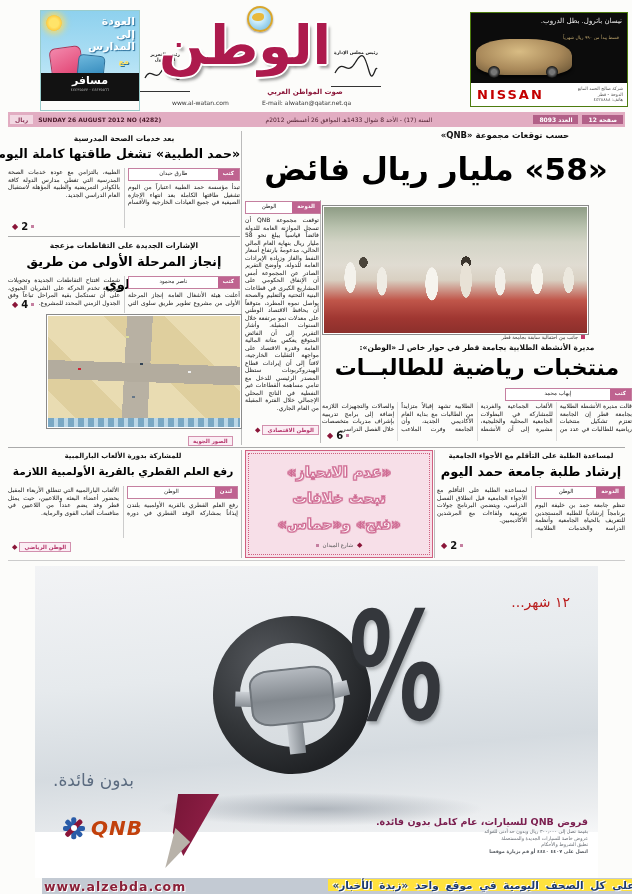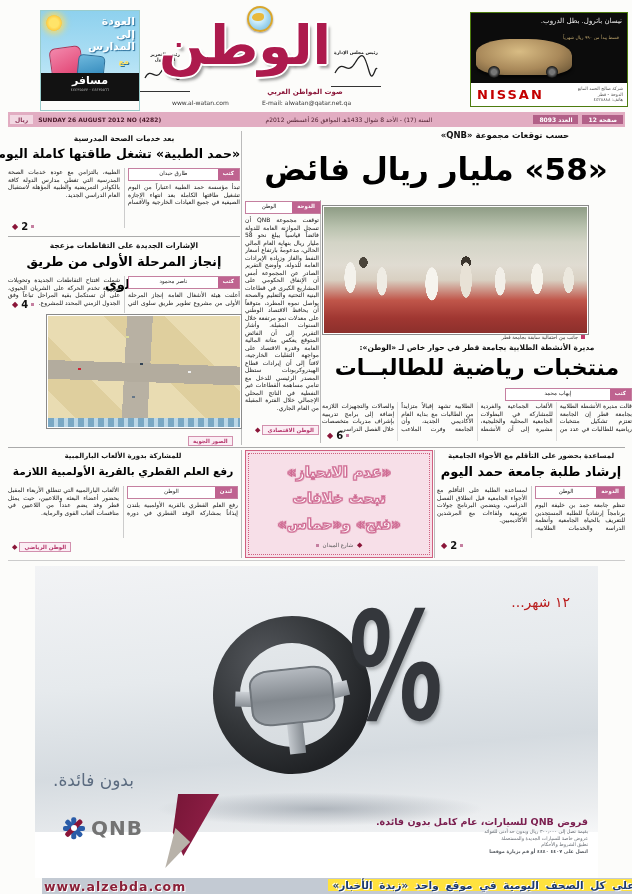--- a/index.html
+++ b/index.html
@@ -171,21 +171,21 @@
   #ribbon-m{position:absolute;left:118px;top:228px;width:66px;height:62px;
      background:linear-gradient(110deg,#6e1331,#96204a);clip-path:polygon(38% 0,100% 0,46% 100%,30% 62%);}
   #ribbon-t{position:absolute;left:122px;top:262px;width:46px;height:40px;background:#b8b2a9;
      clip-path:polygon(40% 0,72% 35%,18% 100%);}
   #qnb-logo{position:absolute;left:28px;top:250px;display:flex;align-items:center;gap:6px;}
   #qnb-star{position:relative;width:22px;height:22px;}
   #qnb-star i{position:absolute;left:0;top:9px;width:22px;height:4.5px;border-radius:2px;background:#2a5ca8;}
   #qnb-star i.r45{transform:rotate(45deg);} #qnb-star i.r90{transform:rotate(90deg);}
   #qnb-star i.r135{transform:rotate(135deg);background:#8a1538;}
   #qnb-star b{position:absolute;left:8px;top:8px;width:6px;height:6px;background:#fff;border-radius:50%;}
-  #qnb-brand{font-size:20px;font-weight:bold;color:#737373;letter-spacing:1px;}
+  #qnb-brand{font-size:20px;font-weight:bold;color:#c2410c;letter-spacing:1px;font-style:italic;}
   #qnb-fine{position:absolute;right:10px;top:250px;width:280px;text-align:right;direction:rtl;}
   #qnb-lead{font-size:9.5px;font-weight:bold;color:#7a1d4e;margin-bottom:2px;}
   .fineline{font-size:4.8px;color:#696e75;line-height:6.5px;}
   .fineline.b{font-weight:bold;color:#54595f;}
   
   #footer{left:0;top:878px;width:632px;height:16px;background:#c3cad3;margin-left:42px;}
   #watermark{position:absolute;left:2px;top:1px;font-size:12.5px;font-weight:bold;color:#8a2038;
      letter-spacing:1px;text-shadow:0 0 2px #fff,1px 1px 0 #fff;}
   #banner{position:absolute;right:3px;top:1px;font-size:10.5px;font-weight:bold;color:#1d3a70;direction:rtl;
      background:#ffe23e;padding:0 5px;letter-spacing:.5px;word-spacing:3px;
@@ -370,21 +370,21 @@
       <div class="qline">تبحث خلافات</div>
       <div class="qline">«فتح» و«حماس»</div>
       <div id="quote-note">
         <span class="dia">◆</span>
         <span>شارع الميدان</span>
         <span class="sq"></span>
       </div>
     </div>
   </div>
 
-  <div class="abs kicker" id="gui-kicker">لمساعدة بحضور على التأقلم مع الأجواء الجامعية</div>
+  <div class="abs kicker" id="gui-kicker">لمساعدة الطلبة على التأقلم مع الأجواء الجامعية</div>
   <div class="abs headline" id="gui-headline">إرشاد طلبة جامعة حمد اليوم</div>
   <div class="abs bodytext cols2" id="gui-content">
     <div class="byline">
       <span class="chip">الدوحة</span>
       <span class="bname">الوطن</span>
     </div>
     <div>تنظم جامعة حمد بن خليفة اليوم برنامجاً إرشادياً للطلبة المستجدين للتعريف بالحياة الجامعية وأنظمة الدراسة والخدمات الطلابية، لمساعدة الطلبة على التأقلم مع الأجواء الجامعية قبل انطلاق الفصل الدراسي، ويتضمن البرنامج جولات تعريفية ولقاءات مع المرشدين الأكاديميين.</div>
   </div>
   <div class="abs pref" id="gui-ref">
     <span class="dia">◆</span>

